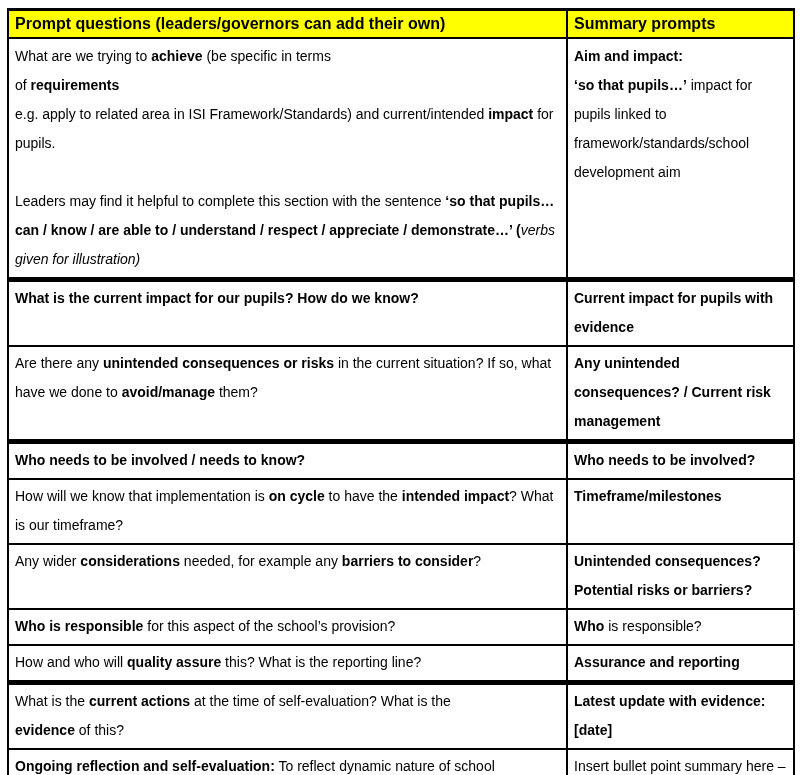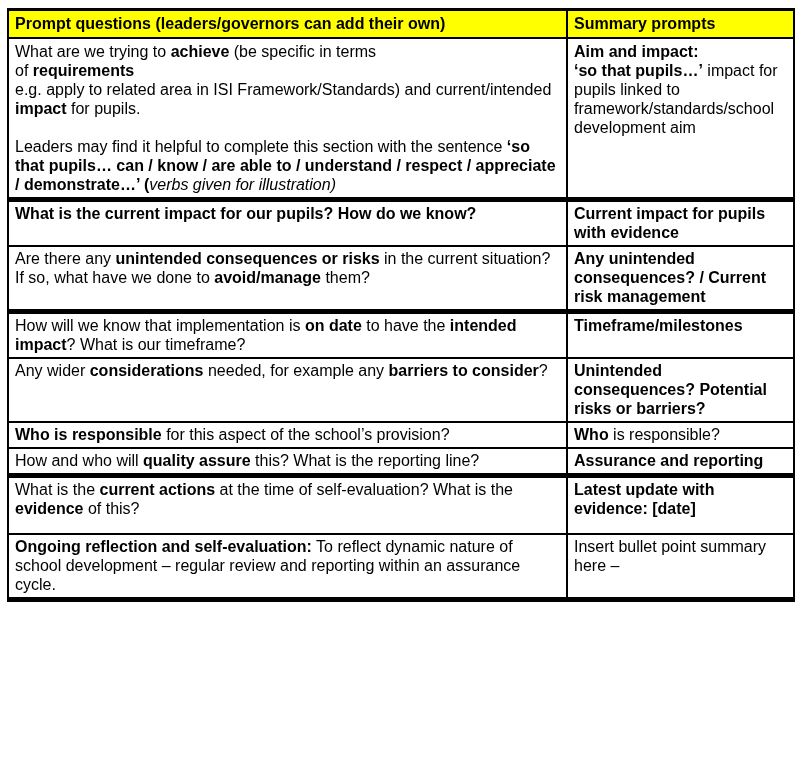--- a/index.html
+++ b/index.html
@@ -27,22 +27,22 @@
     border: 2px solid var(--border);
     border-top-width: 3px;
     border-bottom-width: 5px;
   }
   col.c1 { width: 559px; }
   col.c2 { width: 227px; }
   th, td {
     border: 2px solid var(--border);
     vertical-align: top;
     padding: 2px 6px 3px 6px;
-    font-size: 16px;
-    line-height: 19px;
+    font-size: 14px;
+    line-height: 29px;
     white-space: pre-wrap;
     overflow: hidden;
   }
   thead th {
     background: var(--header-bg);
     text-align: left;
     font-weight: 700;
     font-size: 16px;
     line-height: 20px;
     padding: 3px 6px;
@@ -91,22 +91,26 @@
 </span><span class="seg-b">‘so that pupils…’</span><span> impact for pupils linked to framework/standards/school development aim</span></td>
       </tr>
       <tr class="r3">
         <td><span class="seg-b">What is the current impact for our pupils? How do we know?</span></td>
         <td><span class="seg-b">Current impact for pupils with evidence</span></td>
       </tr>
       <tr class="r4 thick">
         <td><span>Are there any </span><span class="seg-b">unintended consequences or risks</span><span> in the current situation? If so, what have we done to </span><span class="seg-b">avoid/manage</span><span> them?</span></td>
         <td><span class="seg-b">Any unintended consequences? / Current risk management</span></td>
       </tr>
+      <tr class="r6">
+        <td><span class="seg-b">Who needs to be involved / needs to know?</span></td>
+        <td><span class="seg-b">Who needs to be involved?</span></td>
+      </tr>
       <tr class="r7">
-        <td><span>How will we know that implementation is </span><span class="seg-b">on date</span><span> to have the </span><span class="seg-b">intended impact</span><span>? What is our timeframe?</span></td>
+        <td><span>How will we know that implementation is </span><span class="seg-b">on cycle</span><span> to have the </span><span class="seg-b">intended impact</span><span>? What is our timeframe?</span></td>
         <td><span class="seg-b">Timeframe/milestones</span></td>
       </tr>
       <tr class="r8">
         <td><span>Any wider </span><span class="seg-b">considerations</span><span> needed, for example any </span><span class="seg-b">barriers to consider</span><span>?</span></td>
         <td><span class="seg-b">Unintended consequences? Potential risks or barriers?</span></td>
       </tr>
       <tr class="r10">
         <td><span class="seg-b">Who is responsible</span><span> for this aspect of the school’s provision?</span></td>
         <td><span class="seg-b">Who</span><span> is responsible?</span></td>
       </tr>

